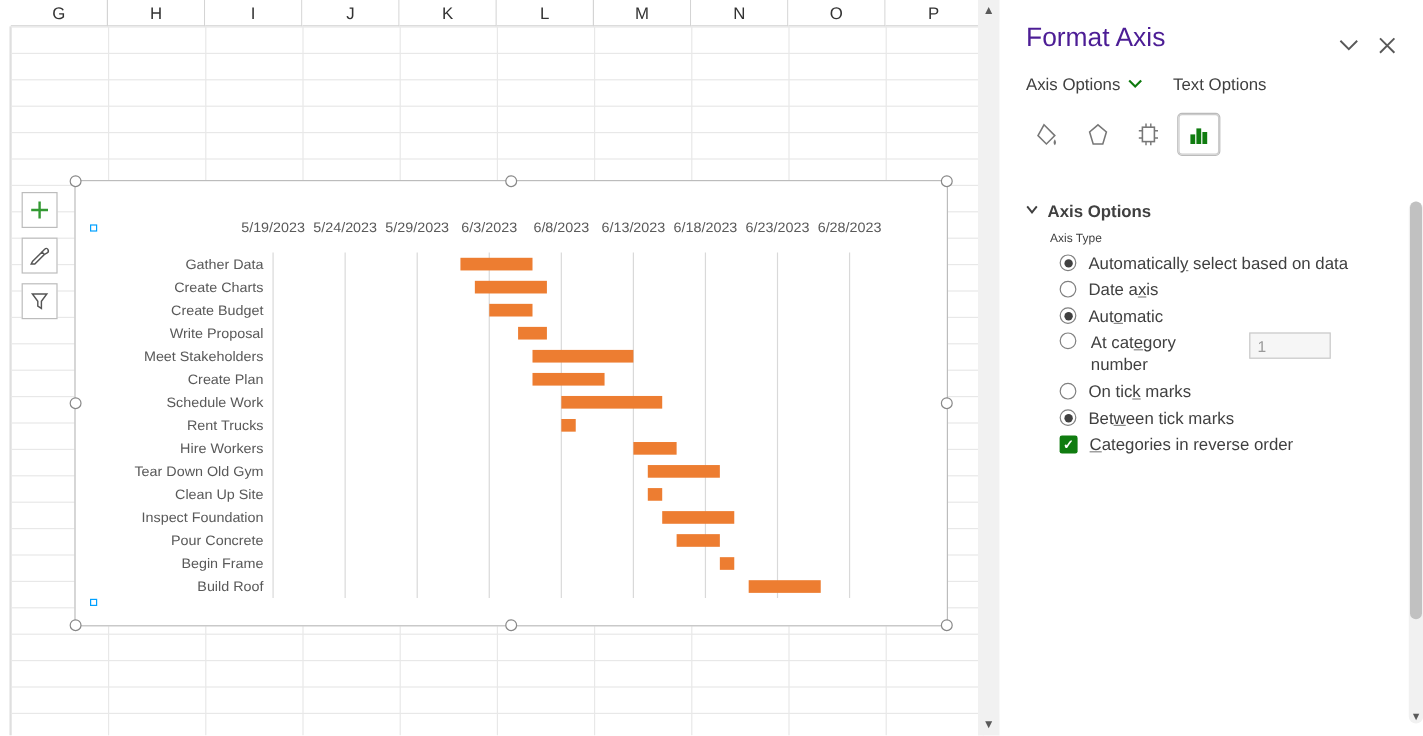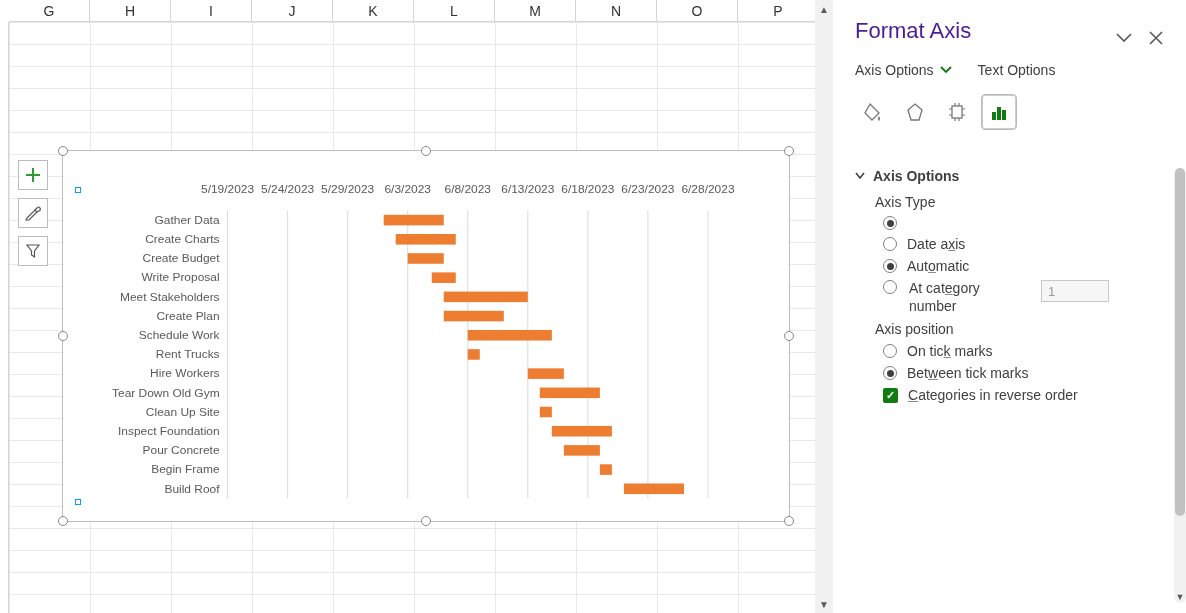--- a/index.html
+++ b/index.html
@@ -240,21 +240,21 @@
   .pane-vscroll .arrow.bot{bottom:0;}
 
   .sect-head {
     display:flex; align-items:center; gap:8px;
     font-weight:600; font-size:14px; color:#404040;
     margin-bottom: 10px;
     cursor:pointer;
   }
   .sect-head .chev { font-size:11px; color:#404040; }
 
-  .field-label { font-size:14px; color:#404040; margin: 6px 0 6px 20px; }
+  .field-label { font-size:10px; color:#404040; margin: 6px 0 6px 20px; }
   .radio-row, .check-row {
     display:flex; align-items:center; gap:10px;
     margin: 6px 0 6px 28px;
     font-size:14px; color:#404040;
     cursor:pointer;
   }
   .radio {
     width:14px;height:14px;border:1px solid #808080;border-radius:50%;
     display:inline-flex;align-items:center;justify-content:center;
     flex-shrink:0;
@@ -481,37 +481,37 @@
     <div class="sect-head">
       <span class="chev"><svg width="10" height="8" viewBox="0 0 10 8">
             <path d="M1 1 L5 6 L9 1" fill="none" stroke="#404040" stroke-width="1.6"></path>
           </svg></span>
       <span>Axis Options</span>
     </div>
 
     <div class="field-label">Axis Type</div>
     <div class="radio-row">
       <span class="radio sel"></span>
+      <span>Automaticall<span class="u">y</span> select based on data</span>
     </div>
     <div class="radio-row">
       <span class="radio"></span>
       <span>Date a<span class="u">x</span>is</span>
     </div>
 
     <div class="radio-row">
       <span class="radio sel"></span>
       <span>Aut<span class="u">o</span>matic</span>
     </div>
     <div class="cat-row">
       <span class="radio"></span>
       <span class="rlabel">At cat<span class="u">e</span>gory number</span>
       <input class="cat-input" disabled="" value="1" style="">
     </div>
 
-    <div class="field-label">Axis position</div>
     <div class="radio-row">
       <span class="radio"></span>
       <span>On tic<span class="u">k</span> marks</span>
     </div>
     <div class="radio-row">
       <span class="radio sel"></span>
       <span>Bet<span class="u">w</span>een tick marks</span>
     </div>
     <div class="check-row">
       <span class="checkbox">✓</span>

